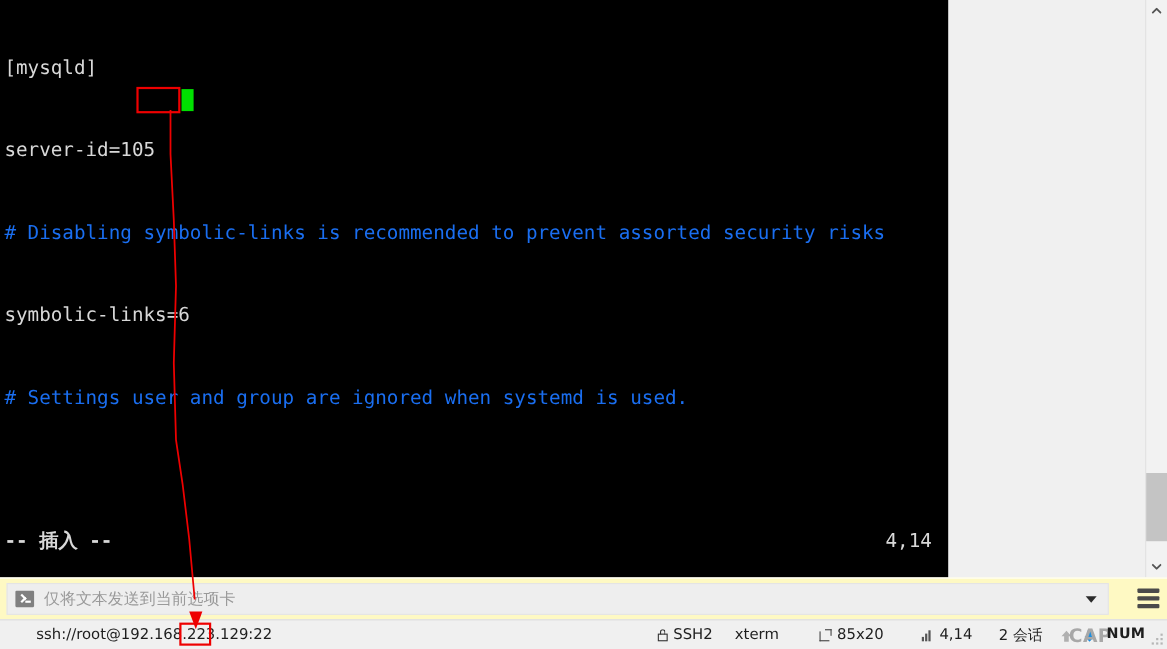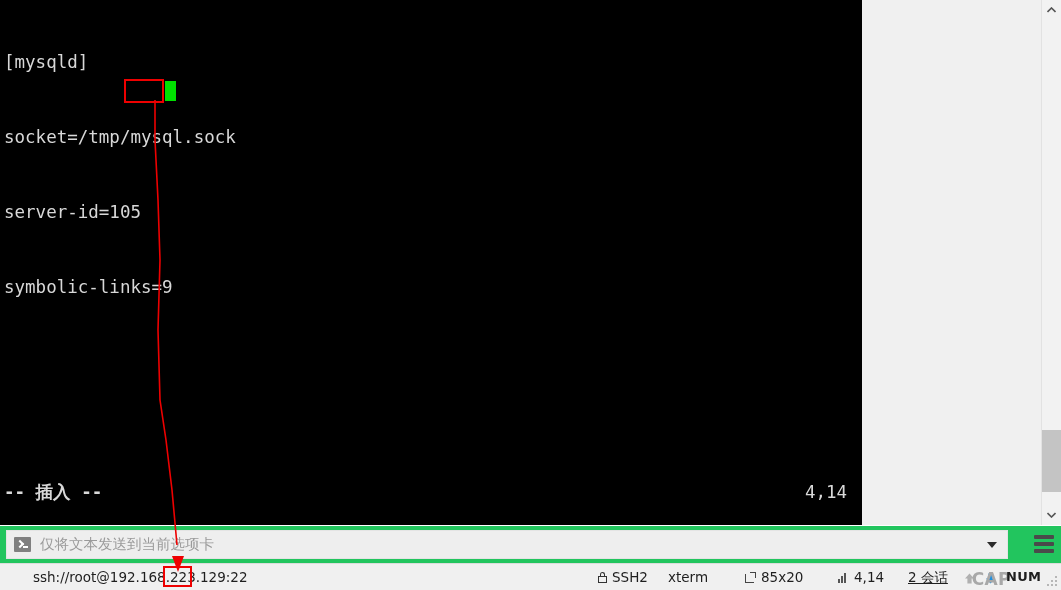--- a/index.html
+++ b/index.html
@@ -94,21 +94,21 @@
     position: absolute; left: 0;
     top: 410px; width: 19px; height: 62px;
     background: #c4c4c4;
   }
 
   
   #sendbar {
     position: absolute;
     left: 0; top: 525px;
     width: 1061px; height: 38px;
-    background: #22c55e;
+    background: #fef9c3;
     border-top: 1px solid #ffffff;
     box-sizing: border-box;
   }
   #send-combo {
     position: absolute;
     left: 6px; top: 4px;
     width: 1002px; height: 29px;
     background: #eeeeee;
     border: 1px solid #e4e4e4;
     box-sizing: border-box;
@@ -197,21 +197,21 @@
   .sb-cell {
     position: absolute;
     top: 5px;
     display: flex; align-items: center;
     white-space: nowrap;
   }
   #sb-proto { left: 598px; }
   #sb-term  { left: 668px; }
   #sb-size  { left: 745px; }
   #sb-pos   { left: 838px; }
-  #sb-sess  { left: 908px; text-decoration: underline; }
+  #sb-sess  { left: 908px; }
   .sb-lock {
     width: 9px; height: 11px;
     position: relative;
     margin-right: 5px;
   }
   .sb-lock .body {
     position: absolute; left: 0; bottom: 0;
     width: 9px; height: 7px;
     border: 1px solid #333; box-sizing: border-box;
   }
@@ -282,23 +282,24 @@
   }
 </style>
 </head>
 <body>
 
 <div id="app">
 
   <div id="terminal">
     <div id="term-lines">
       <div class="tline c-white">[mysqld]</div>
-      <div class="tline c-white">socket=/tmp/mysql.sock</div>
       <div class="tline c-white">server-id=105</div>
-      <div class="tline c-white">symbolic-links=9</div>
+      <div class="tline c-blue"># Disabling symbolic-links is recommended to prevent assorted security risks</div>
+      <div class="tline c-white">symbolic-links=6</div>
+      <div class="tline c-blue"># Settings user and group are ignored when systemd is used.</div>
       
       
       
       
       
       
       
       
       
       

